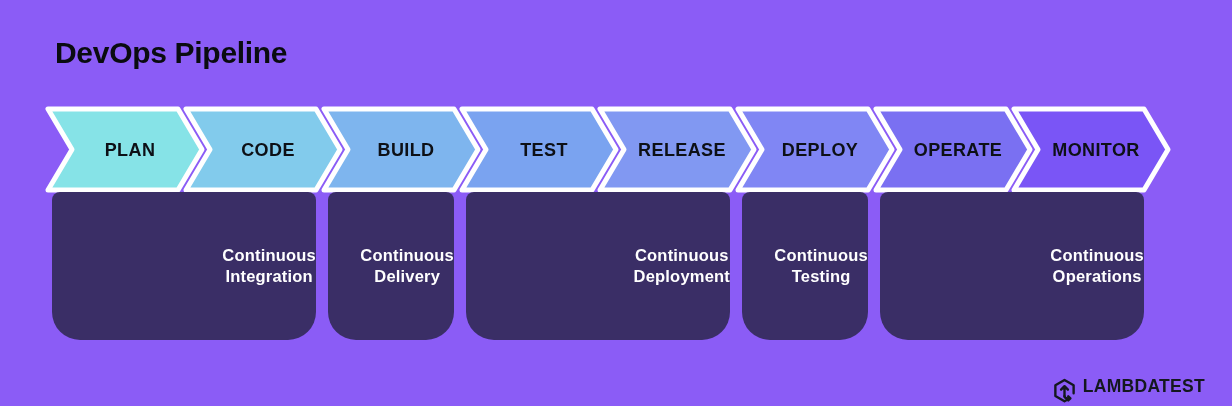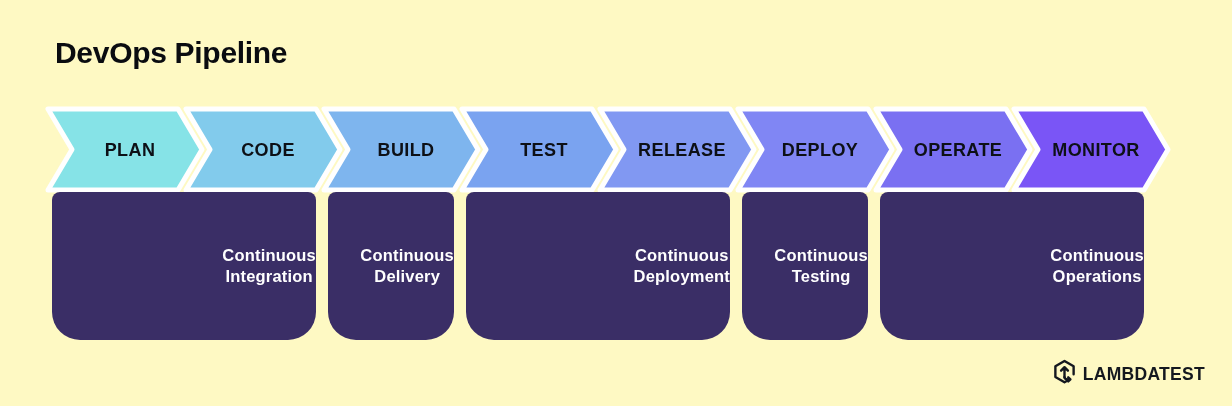--- a/index.html
+++ b/index.html
@@ -59,37 +59,37 @@
     font-weight: 600;
     line-height: 1.25;
     text-align: center;
     white-space: pre-line;
     letter-spacing: 0.2px;
   }
 
   .logo {
     position: absolute;
     right: 27px;
-    top: 357px;
+    top: 376px;
     display: flex;
-    align-items: flex-end;
+    align-items: flex-start;
     gap: 5px;
   }
   .logo-text {
     font-size: 17.5px;
     font-weight: 700;
     letter-spacing: 0.3px;
     color: #14181f;
   }
   .logo-icon { display: block; }
 </style>
 </head>
 <body>
 
-<div class="canvas" style="background: #fef9c3;">
+<div class="canvas" style="background: #8b5cf6;">
 
   <h1 class="title">DevOps Pipeline</h1>
 
   <svg class="chevrons" viewBox="0 0 1232 81" xmlns="http://www.w3.org/2000/svg">
       <polygon points="48,0 178,0 202,40.5 178,81 48,81 72,40.5" fill="#86E3E7" stroke="#FFFFFF" stroke-width="5" stroke-linejoin="round"></polygon>
       <text x="130" y="47" text-anchor="middle" fill="#0D1016">PLAN</text>
       <polygon points="186,0 316,0 340,40.5 316,81 186,81 210,40.5" fill="#82CBEC" stroke="#FFFFFF" stroke-width="5" stroke-linejoin="round"></polygon>
       <text x="268" y="47" text-anchor="middle" fill="#0D1016">CODE</text>
       <polygon points="324,0 454,0 478,40.5 454,81 324,81 348,40.5" fill="#7EB5EE" stroke="#FFFFFF" stroke-width="5" stroke-linejoin="round"></polygon>
       <text x="406" y="47" text-anchor="middle" fill="#0D1016">BUILD</text>

